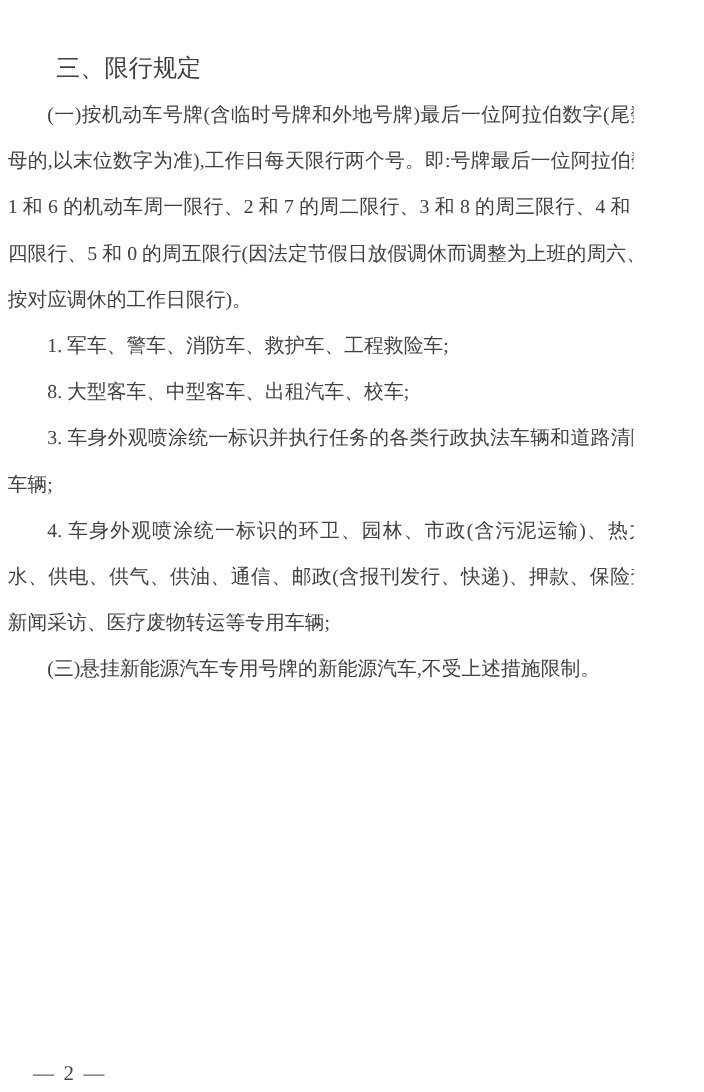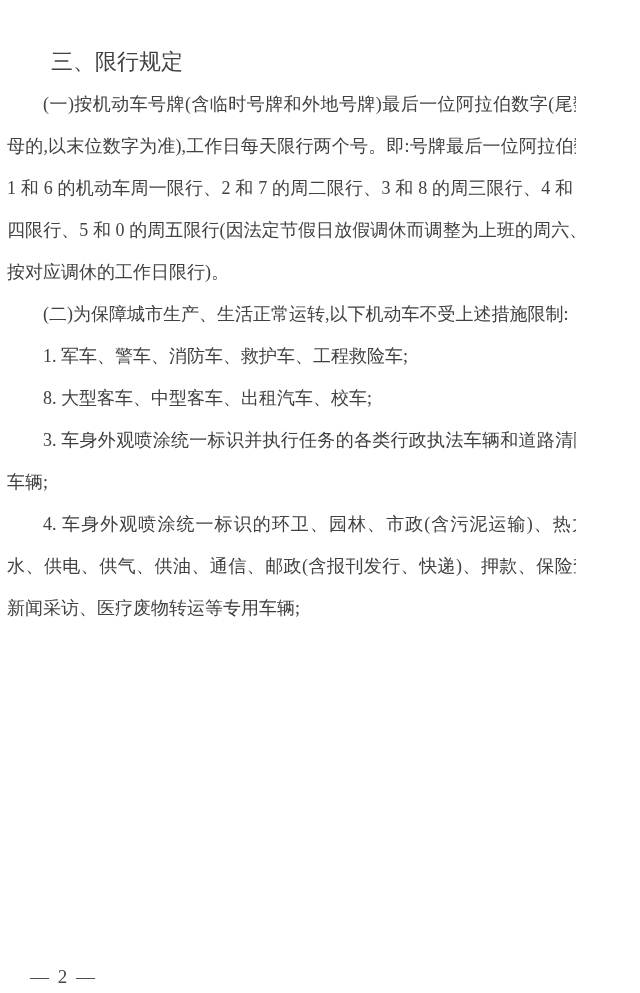--- a/index.html
+++ b/index.html
@@ -50,20 +50,20 @@
     color: #474747;
   }
 </style>
 </head>
 <body>
 
 <div class="page">
   <div class="content">
     <div class="heading">三、限行规定</div>
     <p class="para">(一)按机动车号牌(含临时号牌和外地号牌)最后一位阿拉伯数字(尾数为字母的,以末位数字为准),工作日每天限行两个号。即:号牌最后一位阿拉伯数字为 1 和 6 的机动车周一限行、2 和 7 的周二限行、3 和 8 的周三限行、4 和 9 的周四限行、5 和 0 的周五限行(因法定节假日放假调休而调整为上班的周六、周日,按对应调休的工作日限行)。</p>
-    <p class="para">(二)为保障城市生产、生活正常运转,以下机动车不受上述措施限制:</p>
     <p class="para">1. 军车、警车、消防车、救护车、工程救险车;</p>
     <p class="para">8. 大型客车、中型客车、出租汽车、校车;</p>
     <p class="para">3. 车身外观喷涂统一标识并执行任务的各类行政执法车辆和道路清障专用车辆;</p>
     <p class="para">4. 车身外观喷涂统一标识的环卫、园林、市政(含污泥运输)、热力、供水、供电、供气、供油、通信、邮政(含报刊发行、快递)、押款、保险查勘、新闻采访、医疗废物转运等专用车辆;</p>
+    <p class="para">(三)悬挂新能源汽车专用号牌的新能源汽车,不受上述措施限制。</p>
   </div>
   <div class="footer">— 2 —</div>
 </div>
 
 </body></html>

